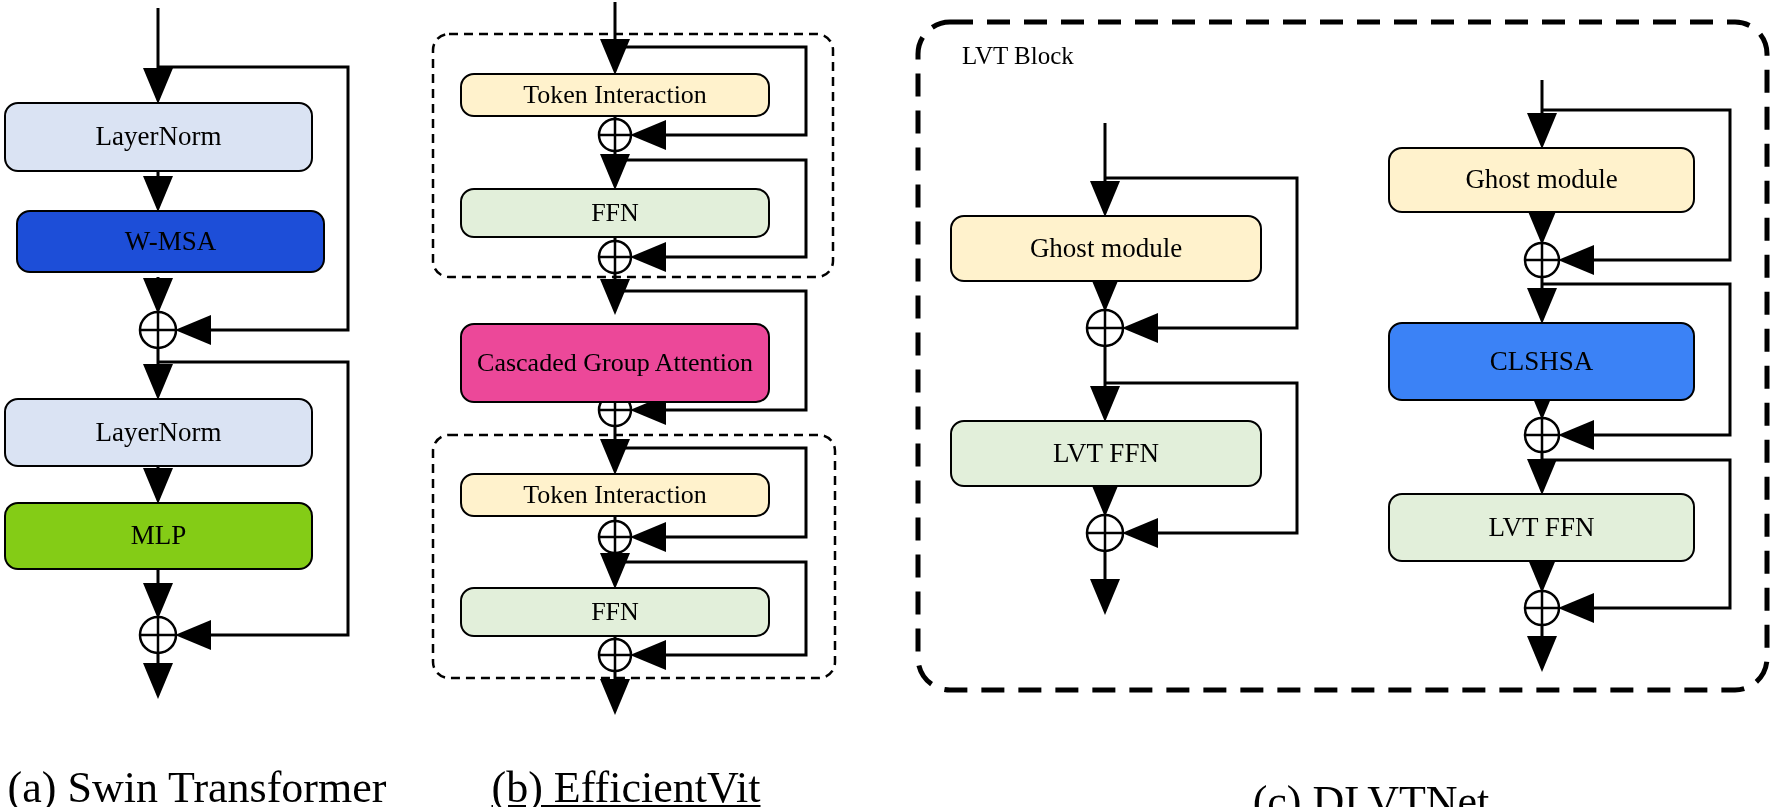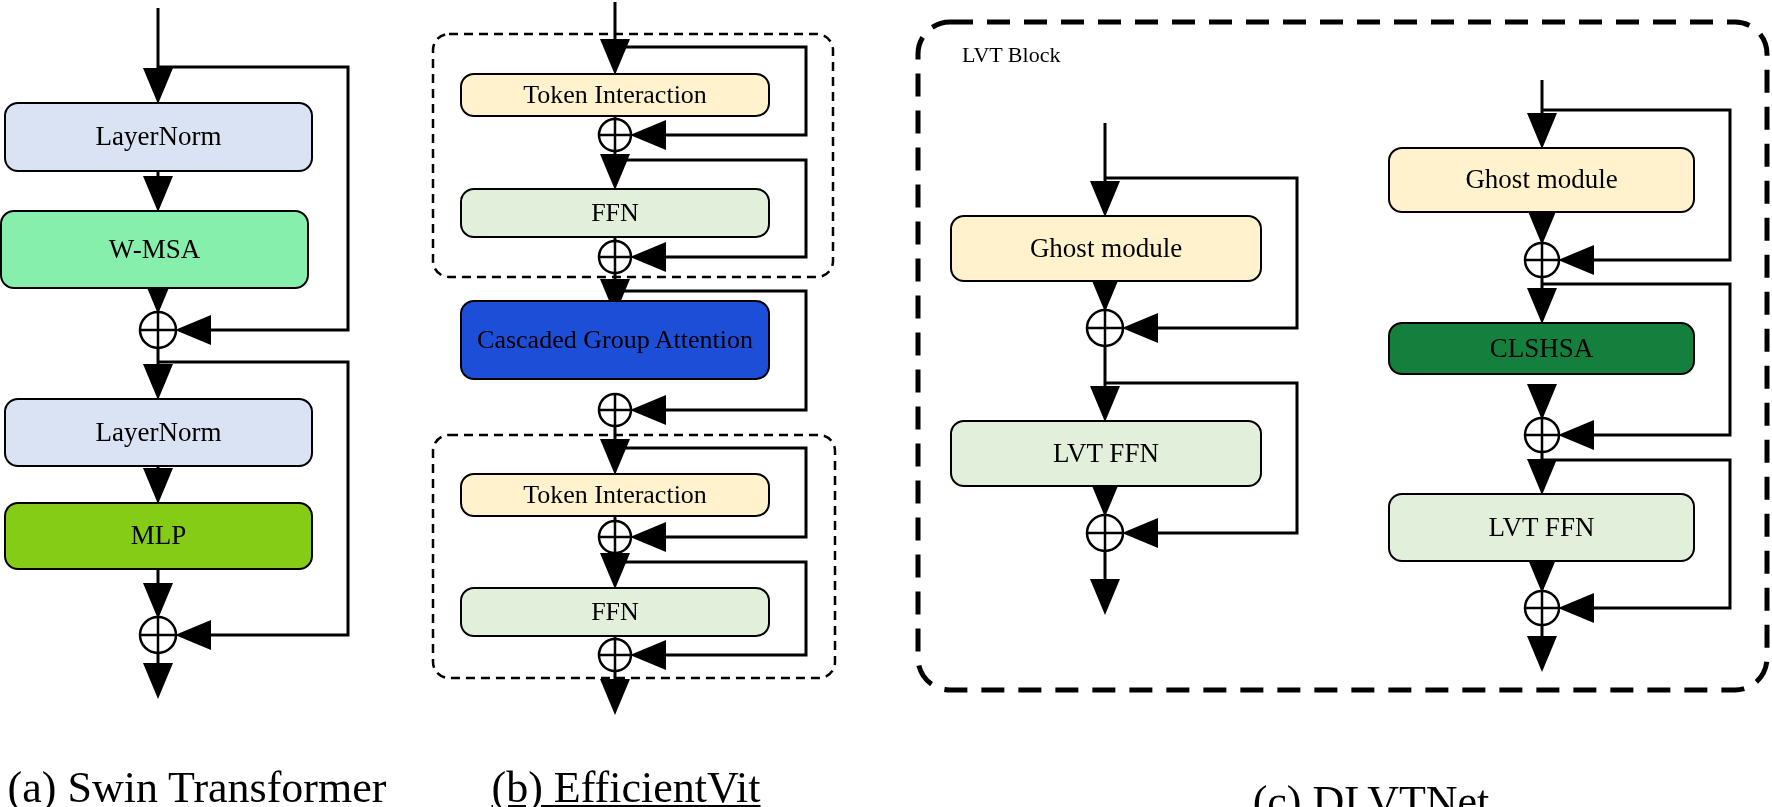--- a/index.html
+++ b/index.html
@@ -24,21 +24,21 @@
     padding:2px 8px;
   }
   .caption{
     position:absolute;
     transform:translateX(-50%);
     font-size:44px;
     white-space:nowrap;
   }
   .region-label{
     position:absolute;
-    font-size:22px;
+    font-size:25px;
     white-space:nowrap;
   }
 </style>
 </head>
 <body>
 
 <div id="stage">
 
   <svg id="wires" width="1772" height="807" viewBox="0 0 1772 807" stroke="currentColor" fill="none" style="color: rgb(0, 0, 0);">
     <defs>
@@ -148,36 +148,36 @@
       <circle cx="1542" cy="435" r="17" fill="#fff"></circle>
       <path d="M1525 435 H1559 M1542 418 V452"></path>
     </g>
     <g stroke-width="2.5">
       <circle cx="1542" cy="608" r="17" fill="#fff"></circle>
       <path d="M1525 608 H1559 M1542 591 V625"></path>
     </g>
   </svg>
 
   <div class="node" style="left: 4px; top: 102px; width: 309px; height: 70px; background: rgb(218, 227, 243);">LayerNorm</div>
-  <div class="node" style="left: 0; top: 210px; width: 309px; height: 79px; background: #86efac;">W-MSA</div>
+  <div class="node" style="left: 16px; top: 210px; width: 309px; height: 63px; background: #1d4ed8;">W-MSA</div>
   <div class="node" style="left: 4px; top: 398px; width: 309px; height: 69px; background: rgb(218, 227, 243);">LayerNorm</div>
   <div class="node" style="left: 4px; top: 502px; width: 309px; height: 68px; background: #84cc16;">MLP</div>
 
   <div class="node" style="left: 460px; top: 73px; width: 310px; height: 44px; font-size: 26px; background: rgb(255, 242, 204);">Token Interaction</div>
   <div class="node" style="left: 460px; top: 188px; width: 310px; height: 50px; font-size: 26px; background: rgb(226, 239, 218);">FFN</div>
-  <div class="node" style="left: 460px; top: 300px; width: 310px; height: 80px; font-size: 26px; background: #1d4ed8;">Cascaded Group Attention</div>
+  <div class="node" style="left: 460px; top: 323px; width: 310px; height: 80px; font-size: 26px; background: #ec4899;">Cascaded Group Attention</div>
   <div class="node" style="left: 460px; top: 473px; width: 310px; height: 44px; font-size: 26px; background: rgb(255, 242, 204);">Token Interaction</div>
   <div class="node" style="left: 460px; top: 587px; width: 310px; height: 50px; font-size: 26px; background: rgb(226, 239, 218);">FFN</div>
 
   <div class="region-label" style="left:962px;top:42px;">LVT Block</div>
 
   <div class="node" style="left: 950px; top: 215px; width: 312px; height: 67px; background: rgb(255, 242, 204);">Ghost module</div>
   <div class="node" style="left: 950px; top: 420px; width: 312px; height: 67px; background: rgb(226, 239, 218);">LVT FFN</div>
 
   <div class="node" style="left: 1388px; top: 147px; width: 307px; height: 66px; background: rgb(255, 242, 204);">Ghost module</div>
-  <div class="node" style="left: 1388px; top: 322px; width: 307px; height: 53px; background: #15803d;">CLSHSA</div>
+  <div class="node" style="left: 1388px; top: 322px; width: 307px; height: 79px; background: #3b82f6;">CLSHSA</div>
   <div class="node" style="left: 1388px; top: 493px; width: 307px; height: 69px; background: rgb(226, 239, 218);">LVT FFN</div>
 
   <div class="caption" style="left:197px;top:762px;">(a) Swin Transformer</div>
   <div class="caption" style="left:626px;top:762px;text-decoration:underline;">(b) EfficientVit</div>
   <div class="caption" style="left:1371px;top:776px;">(c) DLVTNet</div>
 
 </div>
 
 </body></html>

